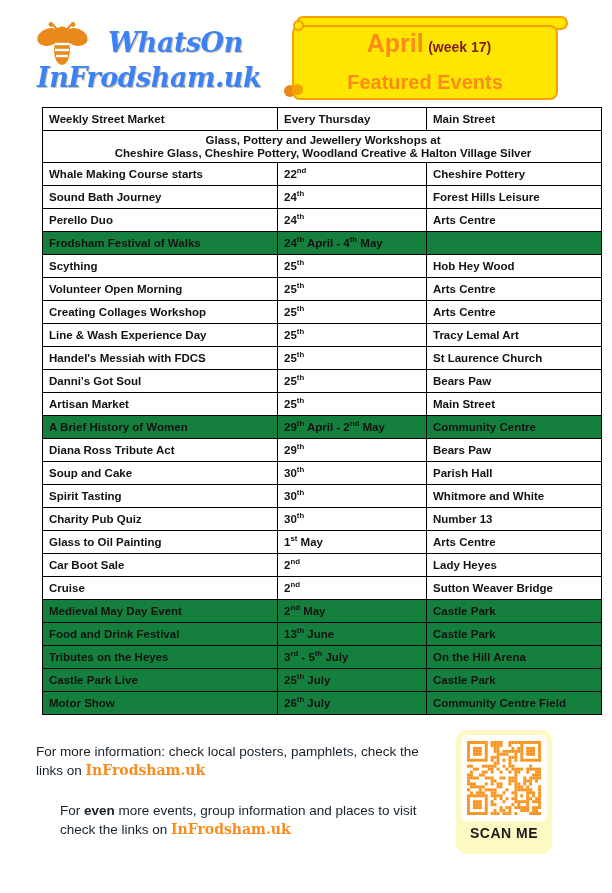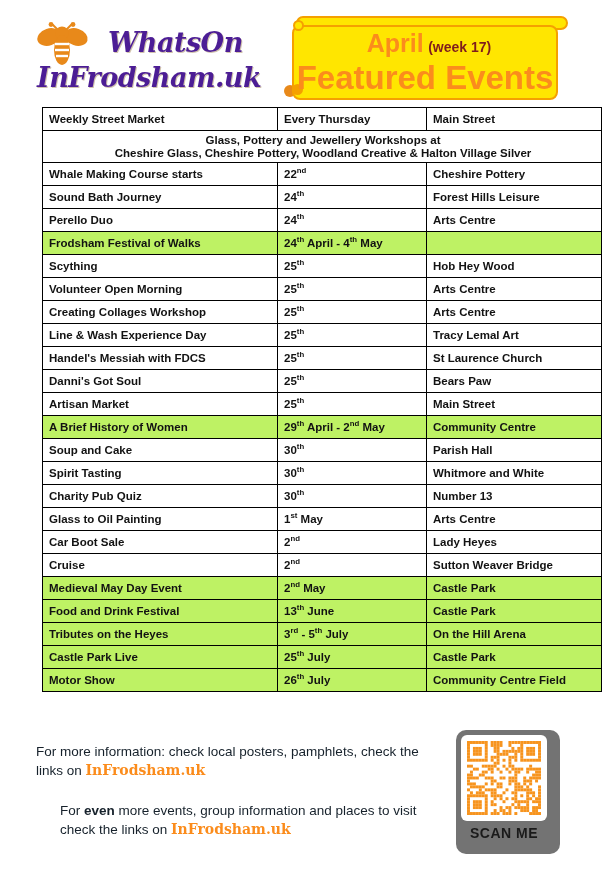--- a/index.html
+++ b/index.html
@@ -41,21 +41,21 @@
     position: absolute;
     left: 0;
     top: 0;
     width: 262px;
     height: 76px;
   }
   .logo-line {
     font-family: "DejaVu Serif", serif;
     font-weight: bold;
     font-style: italic;
-    color: #4c1d95;
+    color: #3b82f6;
     letter-spacing: -0.5px;
     white-space: nowrap;
     text-shadow: 1px 1px 0 rgba(120,80,20,.35);
   }
   #logo-line1 {
     position: absolute;
     left: 72px;
     top: 5px;
     font-size: 27px;
   }
@@ -145,25 +145,25 @@
     color: #fb8c1c;
     margin-left: 8px;
   }
   #banner-week {
     font-size: 14px;
     font-weight: bold;
     color: #7f1d1d;
   }
   #banner-line2 {
     display: block;
-    font-size: 33px;
+    font-size: 20px;
     font-weight: bold;
     color: #fb8c1c;
     white-space: nowrap;
-    margin-top: 5px;
+    margin-top: 16px;
   }
 
   
   #events-table {
     position: absolute;
     left: 42px;
     top: 107px;
     width: 526px;
     border-collapse: collapse;
     table-layout: fixed;
@@ -177,21 +177,21 @@
     padding: 3px 4px 3px 6px;
     height: 16px;
     vertical-align: middle;
     line-height: 1.1;
     overflow: hidden;
     white-space: nowrap;
   }
   #events-table td.col-event { width: 224px; }
   #events-table td.col-date  { width: 138px; margin-left: 42px; }
   #events-table td.col-place { width: 164px; }
-  tr.hl td { background: #bef264; }
+  tr.hl td { background: #15803d; }
   td.banner-cell {
     text-align: center;
     white-space: normal;
     line-height: 1.25;
     padding: 3px 4px;
   }
   sup {
     font-size: 0.68em;
     vertical-align: super;
     line-height: 0;
@@ -219,23 +219,23 @@
     font-weight: bold;
     font-family: "DejaVu Serif", serif;
     font-size: 14px;
   }
 
   
   #qr-card {
     position: absolute;
     left: 456px;
     top: 8px;
-    width: 104px;
+    width: 96px;
     height: 124px;
-    background: #737373;
+    background: #fef9c3;
     border-radius: 10px;
     box-sizing: border-box;
   }
   #qr-white {
     position: absolute;
     left: 5px;
     top: 5px;
     width: 86px;
     height: 86px;
     background: #ffffff;
@@ -370,20 +370,25 @@
       </tr>
       <tr>
         <td class="col-event">Artisan Market</td>
         <td class="col-date">25<sup>th</sup></td>
         <td class="col-place">Main Street</td>
       </tr>
       <tr class="hl">
         <td class="col-event">A Brief History of Women</td>
         <td class="col-date">29<sup>th</sup> April - 2<sup>nd</sup> May</td>
         <td class="col-place">Community Centre</td>
+      </tr>
+      <tr>
+        <td class="col-event">Diana Ross Tribute Act</td>
+        <td class="col-date">29<sup>th</sup></td>
+        <td class="col-place">Bears Paw</td>
       </tr>
       <tr>
         <td class="col-event">Soup and Cake</td>
         <td class="col-date">30<sup>th</sup></td>
         <td class="col-place">Parish Hall</td>
       </tr>
       <tr>
         <td class="col-event">Spirit Tasting</td>
         <td class="col-date">30<sup>th</sup></td>
         <td class="col-place">Whitmore and White</td>

